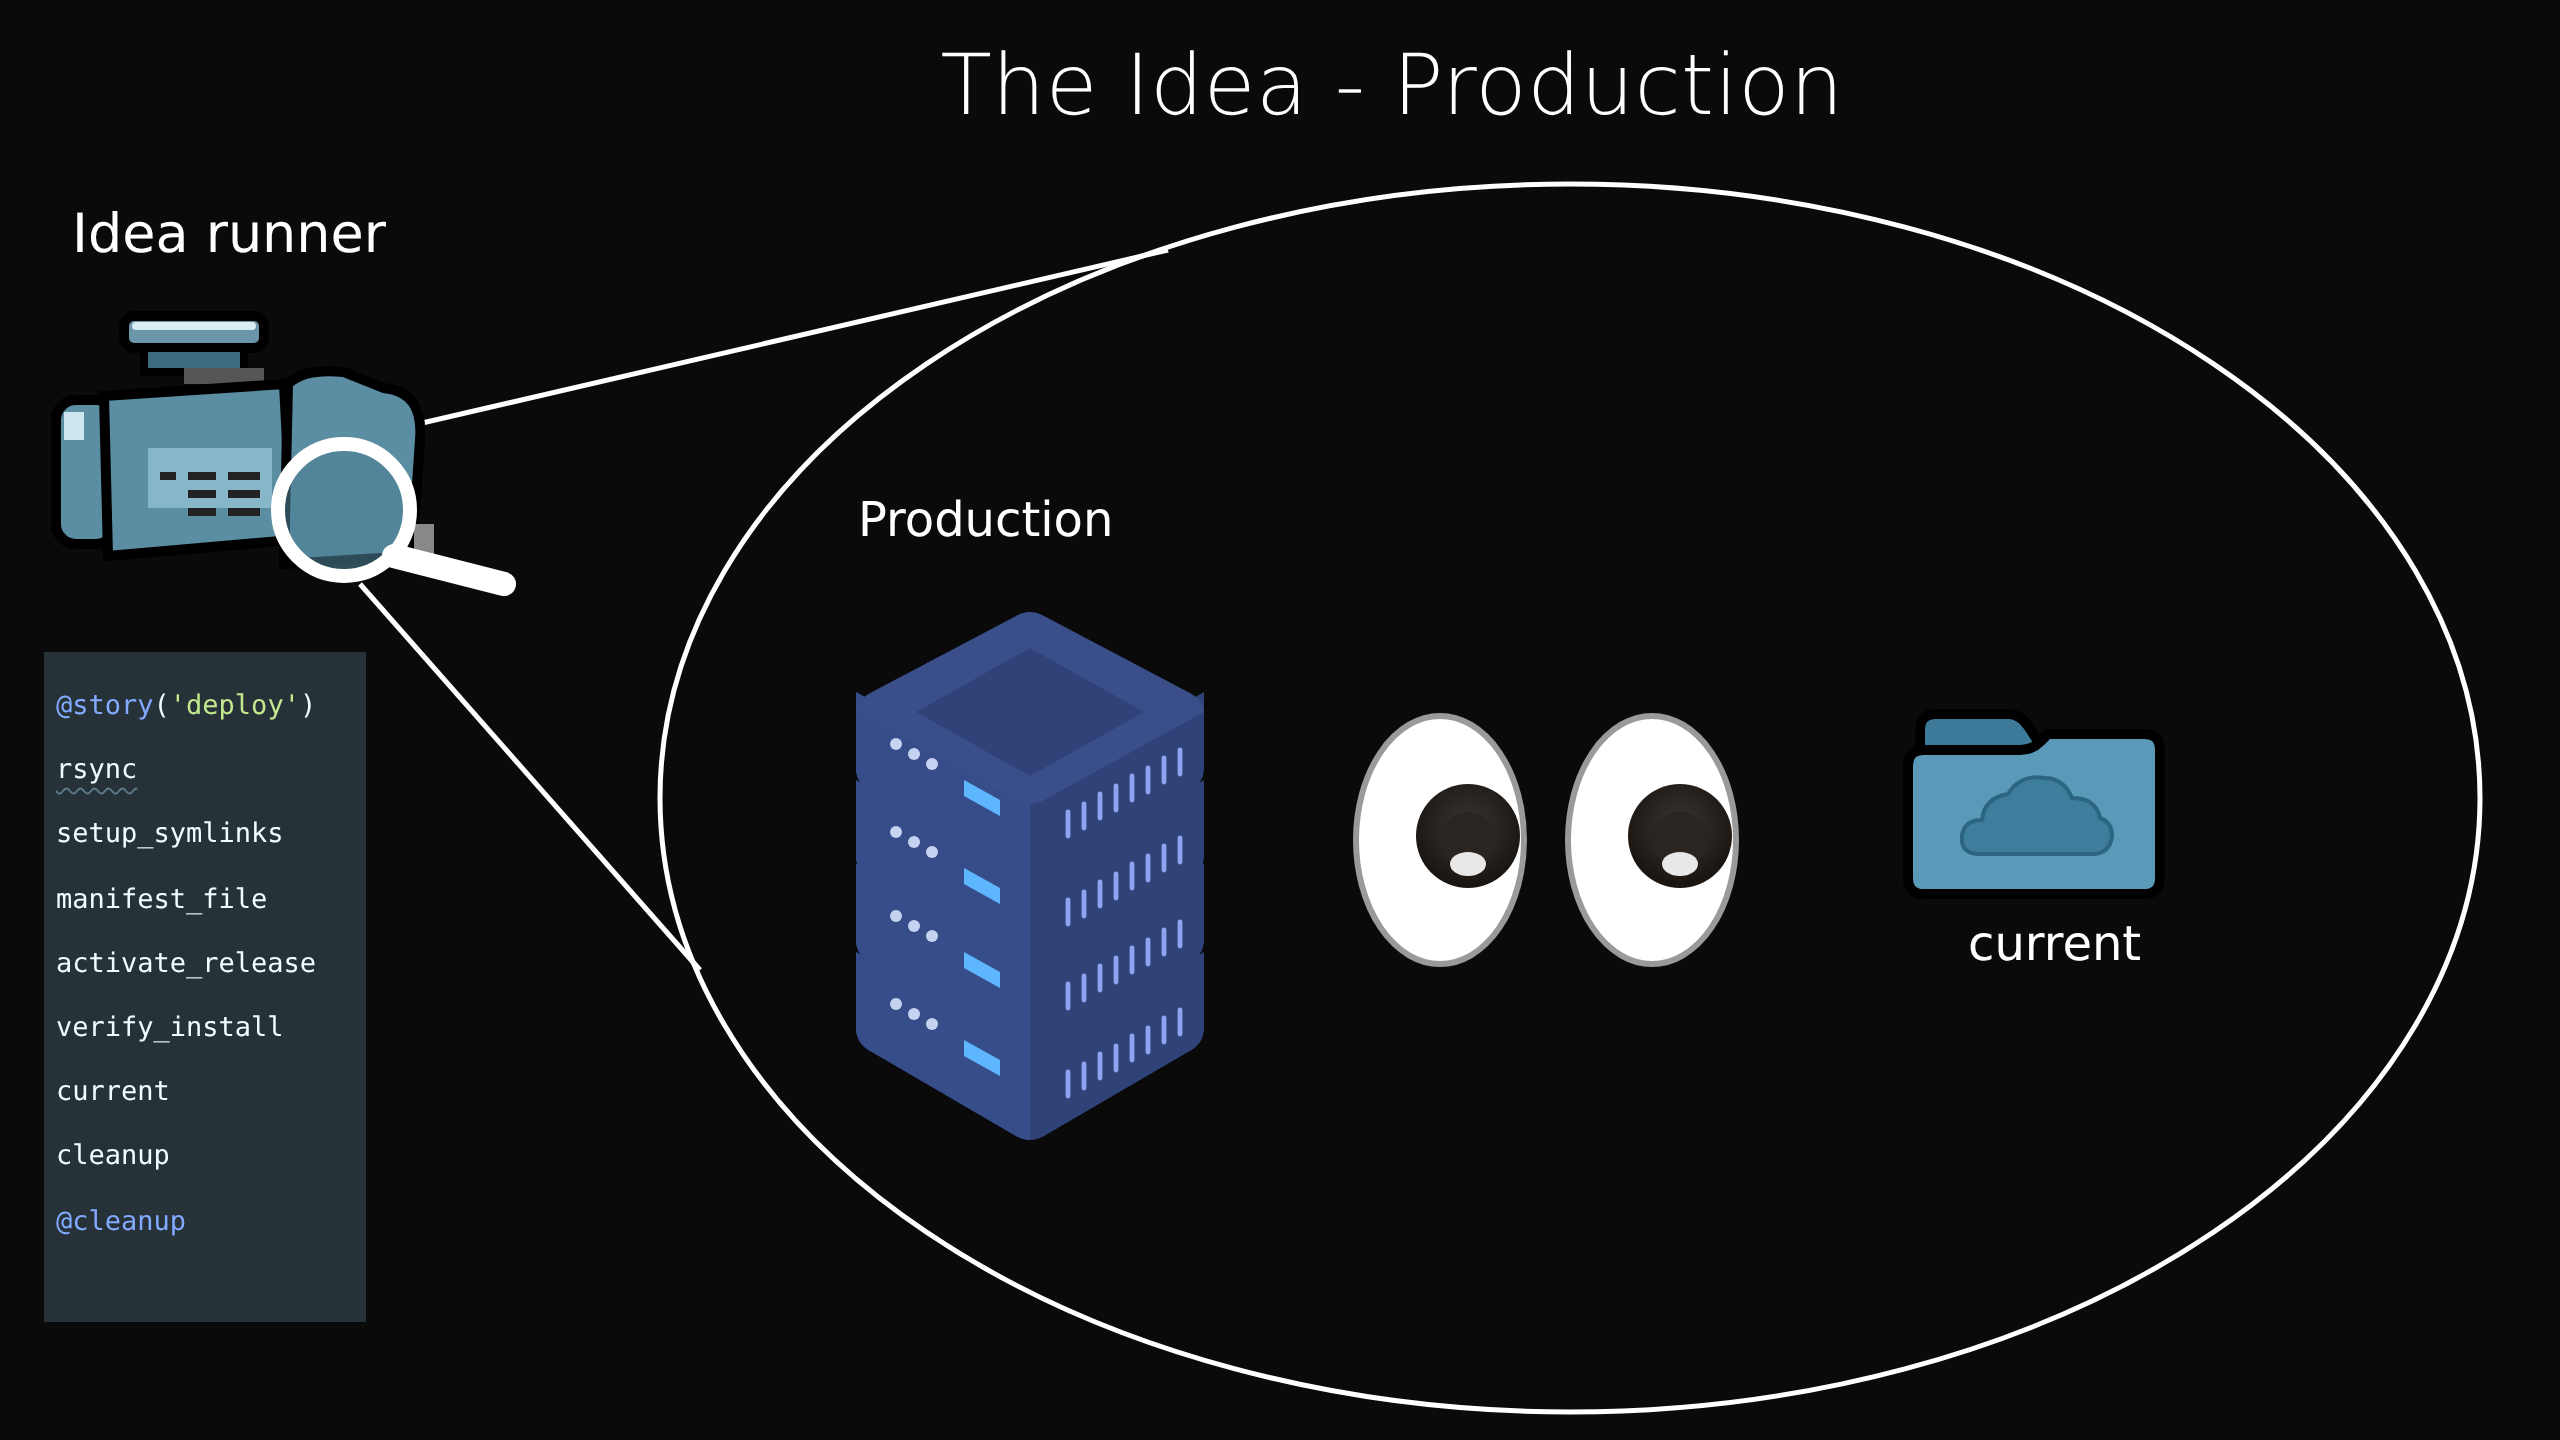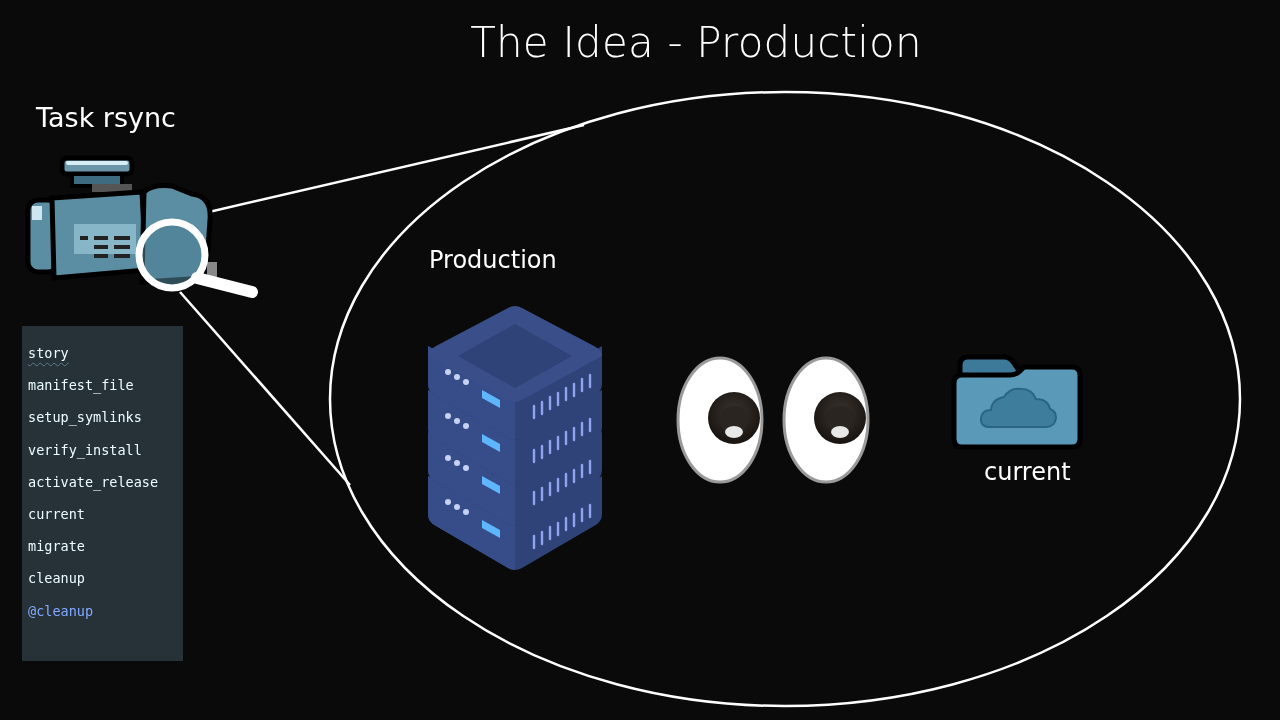--- a/index.html
+++ b/index.html
@@ -57,21 +57,21 @@
 <body>
 
 <div class="title" style="width:1392px;left:0;">The Idea - Production</div>
 
 <svg class="overlay" viewBox="0 0 1280 720">
   <ellipse cx="785" cy="399" rx="455" ry="307" fill="none" stroke="#ffffff" stroke-width="2.5"></ellipse>
   <line x1="196" y1="215" x2="584" y2="125" stroke="#ffffff" stroke-width="2.5"></line>
   <line x1="180" y1="292" x2="350" y2="485" stroke="#ffffff" stroke-width="2.5"></line>
 </svg>
 
-<div class="label task-runner">Task rsync</div>
+<div class="label task-runner">Idea runner</div>
 
 <div class="icon icon-task-runner">
   <svg width="242" height="150" viewBox="0 0 242 150">
 
     <rect x="40" y="8" width="70" height="16" rx="5" fill="#6b95a8" stroke="#000" stroke-width="5"></rect>
     <rect x="44" y="11" width="62" height="4" rx="2" fill="#d8eef5"></rect>
     <rect x="50" y="24" width="50" height="12" fill="#3f6b80" stroke="#000" stroke-width="4"></rect>
     <rect x="70" y="34" width="40" height="8" fill="#555"></rect>
 
     <rect x="6" y="50" width="30" height="72" rx="10" fill="#5b8ea3" stroke="#000" stroke-width="5"></rect>
@@ -91,27 +91,27 @@
 
     <path d="M122 42 Q130 34 150 36 L170 44 Q190 46 188 70 L184 128 L120 132 Z" fill="#5b8ea3" stroke="#000" stroke-width="5"></path>
     <rect x="185" y="112" width="10" height="16" fill="#888"></rect>
 
     <circle cx="150" cy="105" r="33" fill="#4c7f92" fill-opacity="0.6" stroke="#ffffff" stroke-width="7"></circle>
     <line x1="175" y1="128" x2="230" y2="142" stroke="#ffffff" stroke-width="12" stroke-linecap="round"></line>
   </svg>
 </div>
 
 <div class="code-panel">
-  <div class="code-line"><span class="squiggle">story</span></div>
+  <div class="code-line"><span class="kw">@story</span><span class="punc">(</span><span class="str">'deploy'</span><span class="punc">)</span></div>
+  <div class="code-line"><span class="squiggle">rsync</span></div>
+  <div class="code-line"><span>setup_symlinks</span></div>
   <div class="code-line"><span>manifest_file</span></div>
-  <div class="code-line"><span>setup_symlinks</span></div>
+  <div class="code-line"><span>activate_release</span></div>
   <div class="code-line"><span>verify_install</span></div>
-  <div class="code-line"><span>activate_release</span></div>
   <div class="code-line"><span>current</span></div>
-  <div class="code-line"><span>migrate</span></div>
   <div class="code-line"><span>cleanup</span></div>
   <div class="code-line"><span class="kw">@cleanup</span></div>
 </div>
 
 <div class="label production">Production</div>
 
 <div class="icon icon-server">
   <svg width="182" height="268" viewBox="0 0 182 268">
     <defs>
       <g id="srv-unit">

